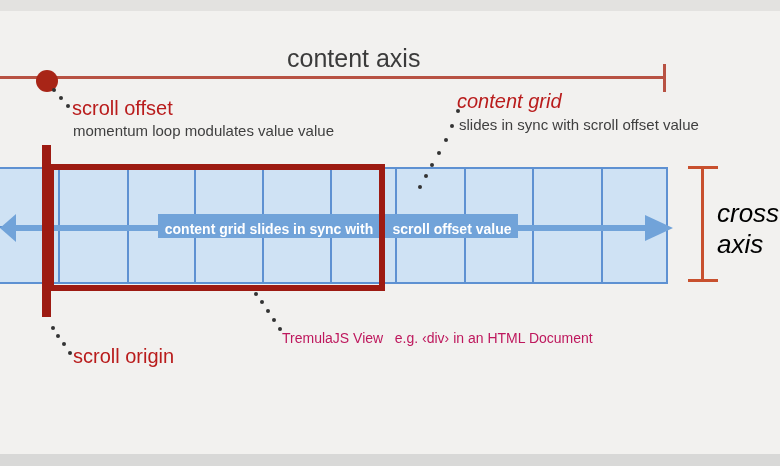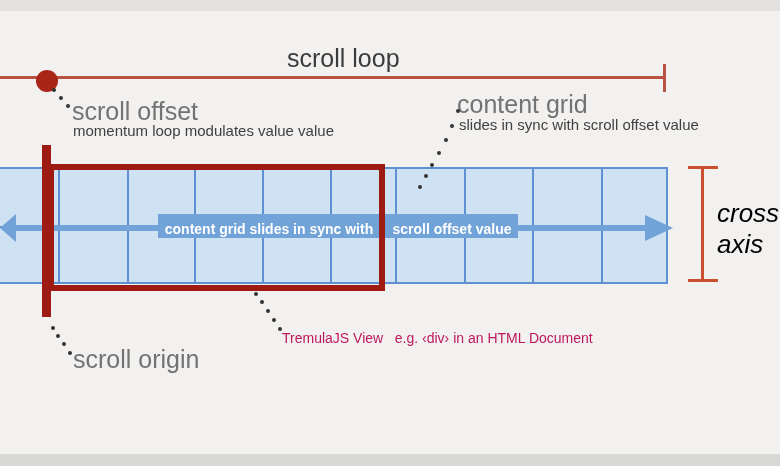--- a/index.html
+++ b/index.html
@@ -15,25 +15,25 @@
   .strip-bottom{left:0;top:454px;width:780px;height:12px;background:#d8d8d7;}
   .strip-white{left:0;top:466px;width:780px;height:4px;background:#fdfdfd;}
 
   
   .axis-line{left:0;top:76px;width:666px;height:3px;background:#b85243;}
   .axis-tick{left:663px;top:64px;width:3px;height:28px;background:#b85243;}
   .axis-dot{left:36px;top:70px;width:22px;height:22px;border-radius:50%;background:#a82517;}
   .axis-label{left:287px;top:44px;font-size:25px;}
 
   
-  .t-title{font-size:25px;color:#737373;}
+  .t-title{font-size:20px;color:#b91c1c;}
   .t-sub{font-size:15px;color:#3f3f3f;}
   .lbl-offset{left:72px;top:97px;}
   .lbl-offset-sub{left:73px;top:122px;}
-  .lbl-grid{left:457px;top:90px;}
+  .lbl-grid{left:457px;top:90px;font-style:italic;}
   .lbl-grid-sub{left:459px;top:116px;}
 
   
   .band{left:0;top:167px;width:668px;height:117px;background:#cfe2f4;
         border-top:2px solid #5e91d2;border-right:2px solid #5e91d2;border-bottom:2px solid #5e91d2;
         box-sizing:border-box;}
   .band .vline{position:absolute;top:0;width:2px;height:100%;background:#5e91d2;}
   .band .hline{position:absolute;left:0;top:57px;width:100%;height:2px;background:#5e91d2;}
   .v1{left:58px}.v2{left:127px}.v3{left:194px}.v4{left:262px}.v5{left:330px}
   .v6{left:395px}.v7{left:464px}.v8{left:532px}.v9{left:601px}
@@ -86,21 +86,21 @@
 
 <div class="stage">
 
   <div class="abs strip-top"></div>
   <div class="abs strip-bottom"></div>
   <div class="abs strip-white"></div>
 
   <div class="abs axis-line"></div>
   <div class="abs axis-tick"></div>
   <div class="abs axis-dot"></div>
-  <div class="abs axis-label">scroll loop</div>
+  <div class="abs axis-label">content axis</div>
 
   <div class="abs t-title lbl-offset">scroll offset</div>
   <div class="abs t-sub lbl-offset-sub">momentum loop modulates value value</div>
 
   <div class="abs t-title lbl-grid">content grid</div>
   <div class="abs t-sub lbl-grid-sub">slides in sync with scroll offset value</div>
 
   <div class="abs band">
     <div class="vline v1"></div>
     <div class="vline v2"></div>

